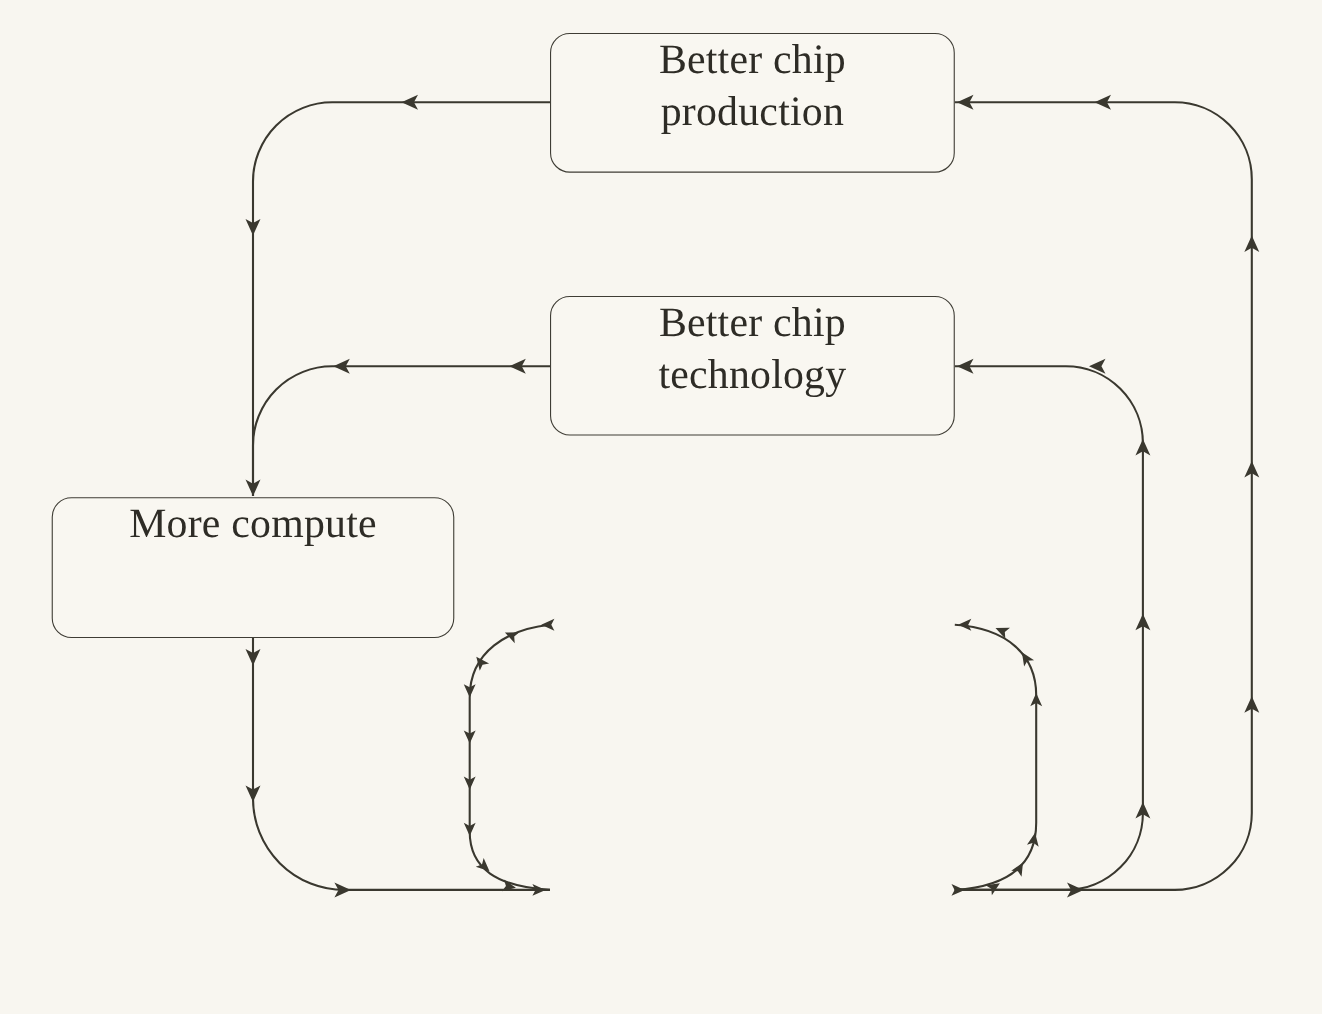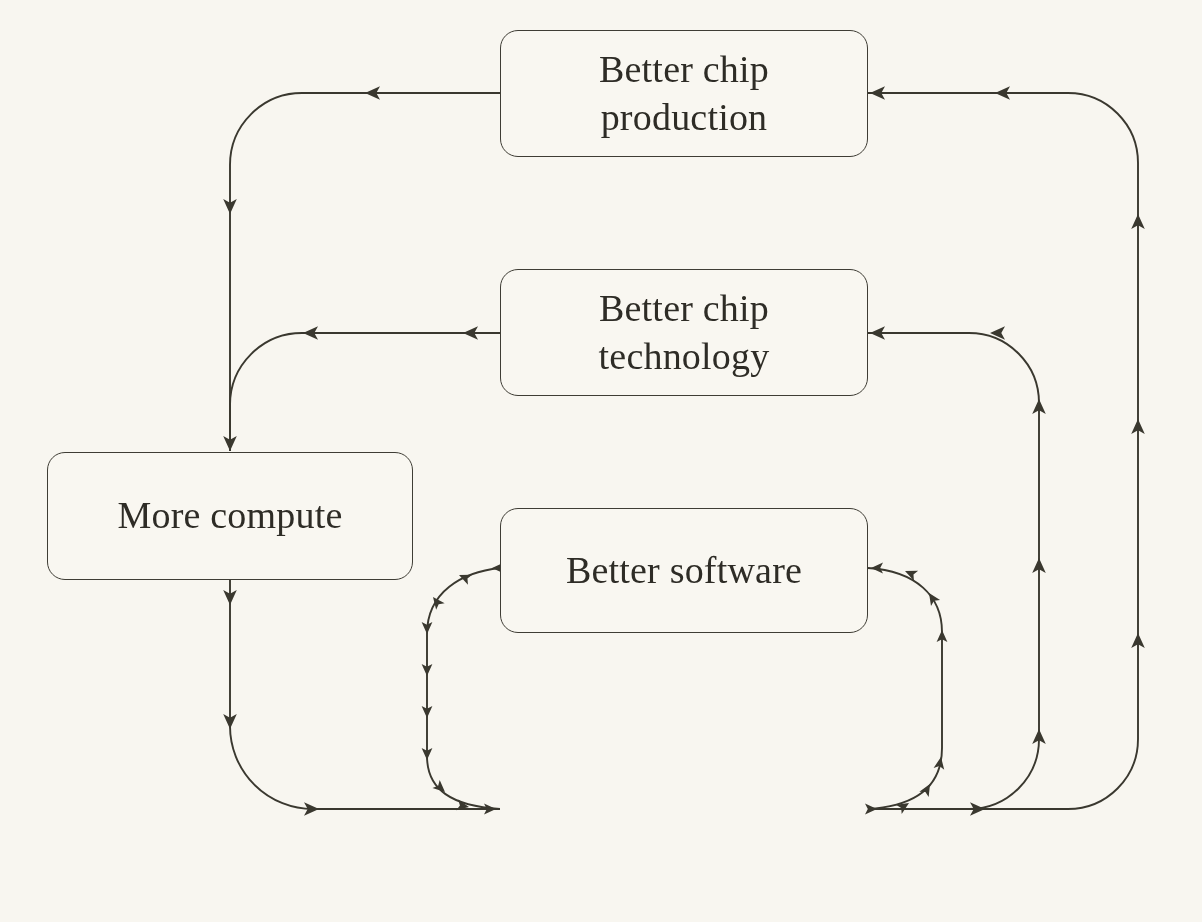--- a/index.html
+++ b/index.html
@@ -23,21 +23,20 @@
   .edges{
     position:absolute;left:0;top:0;
   }
   .node{
     position:absolute;
     box-sizing:border-box;
     background:var(--box-fill);
     border:1.6px solid var(--box-border);
     border-radius:18px;
     display:flex;
-    align-items:center;
     justify-content:center;
   }
   .node .label{
     white-space:pre-line;
     text-align:center;
     font-size:38px;
     line-height:1.26;
     color:var(--text);
     letter-spacing:0.2px;
   }
@@ -106,18 +105,15 @@
 
   <div class="node" id="node-better-chip-technology">
     <span class="label">Better chip
 technology</span>
   </div>
 
   <div class="node" id="node-more-compute">
     <span class="label">More compute</span>
   </div>
 
-  <div class="node" id="node-better-software">
-    <span class="label">Better software</span>
-  </div>
 
 
 </div>
 
 </body></html>

